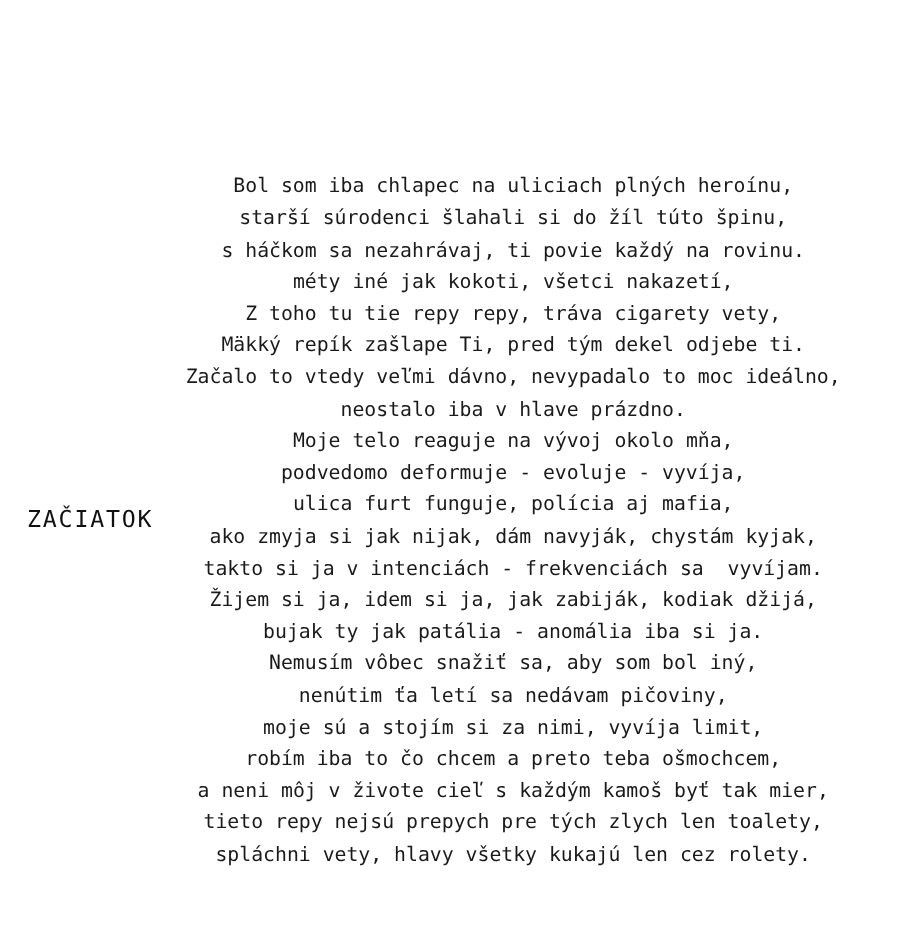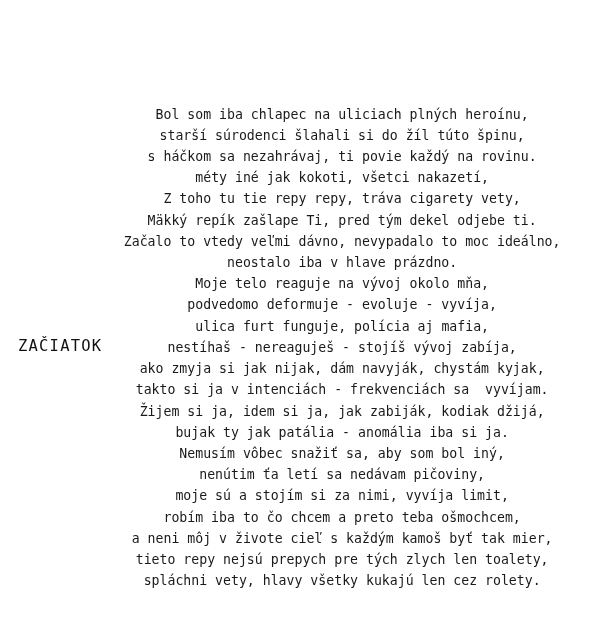--- a/index.html
+++ b/index.html
@@ -72,21 +72,20 @@
     <div class="stanza">
       <div class="poem-line">Mäkký repík zašlape Ti, pred tým dekel odjebe ti.</div>
       <div class="poem-line">Začalo to vtedy veľmi dávno, nevypadalo to moc ideálno,</div>
       <div class="poem-line">neostalo iba v hlave prázdno.</div>
     </div>
 
     <div class="stanza">
       <div class="poem-line">Moje telo reaguje na vývoj okolo mňa,</div>
       <div class="poem-line">podvedomo deformuje - evoluje - vyvíja,</div>
       <div class="poem-line">ulica furt funguje, polícia aj mafia,</div>
-      <div class="poem-line">nestíhaš - nereaguješ - stojíš vývoj zabíja,</div>
       <div class="poem-line">ako zmyja si jak nijak, dám navyják, chystám kyjak,</div>
       <div class="poem-line">takto si ja v intenciách - frekvenciách sa  vyvíjam.</div>
       <div class="poem-line">Žijem si ja, idem si ja, jak zabiják, kodiak džijá,</div>
       <div class="poem-line">bujak ty jak patália - anomália iba si ja.</div>
     </div>
 
     <div class="stanza">
       <div class="poem-line">Nemusím vôbec snažiť sa, aby som bol iný,</div>
       <div class="poem-line">nenútim ťa letí sa nedávam pičoviny,</div>
       <div class="poem-line">moje sú a stojím si za nimi, vyvíja limit,</div>

